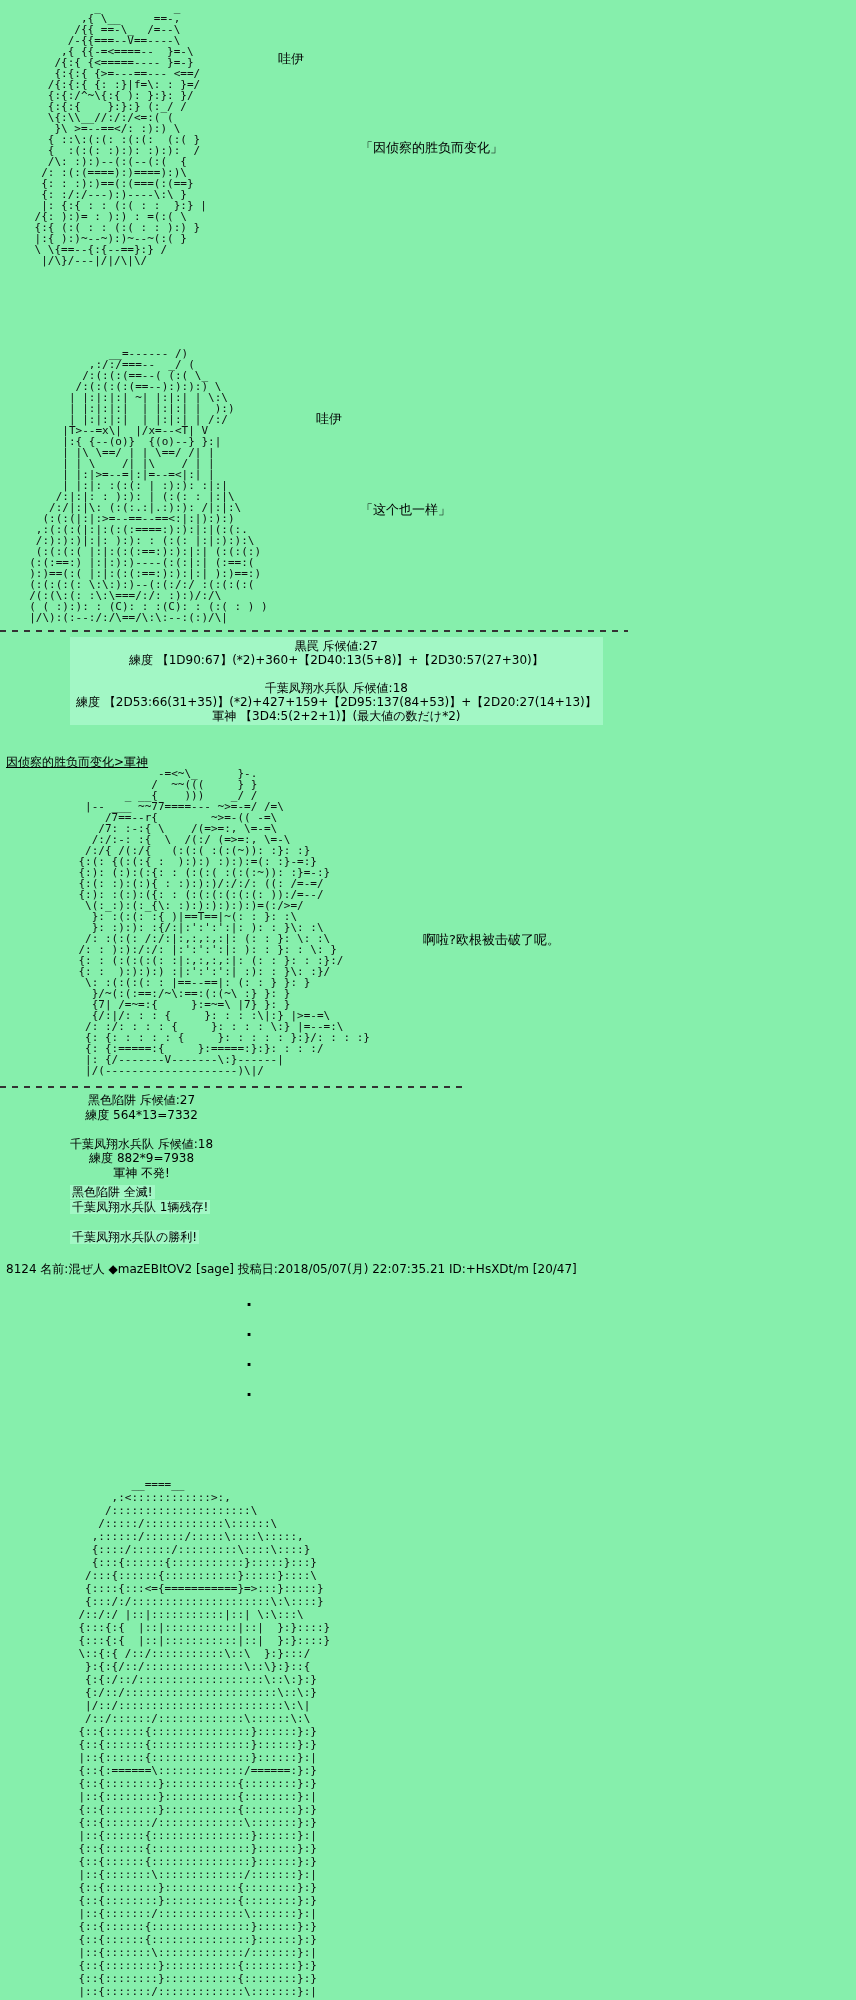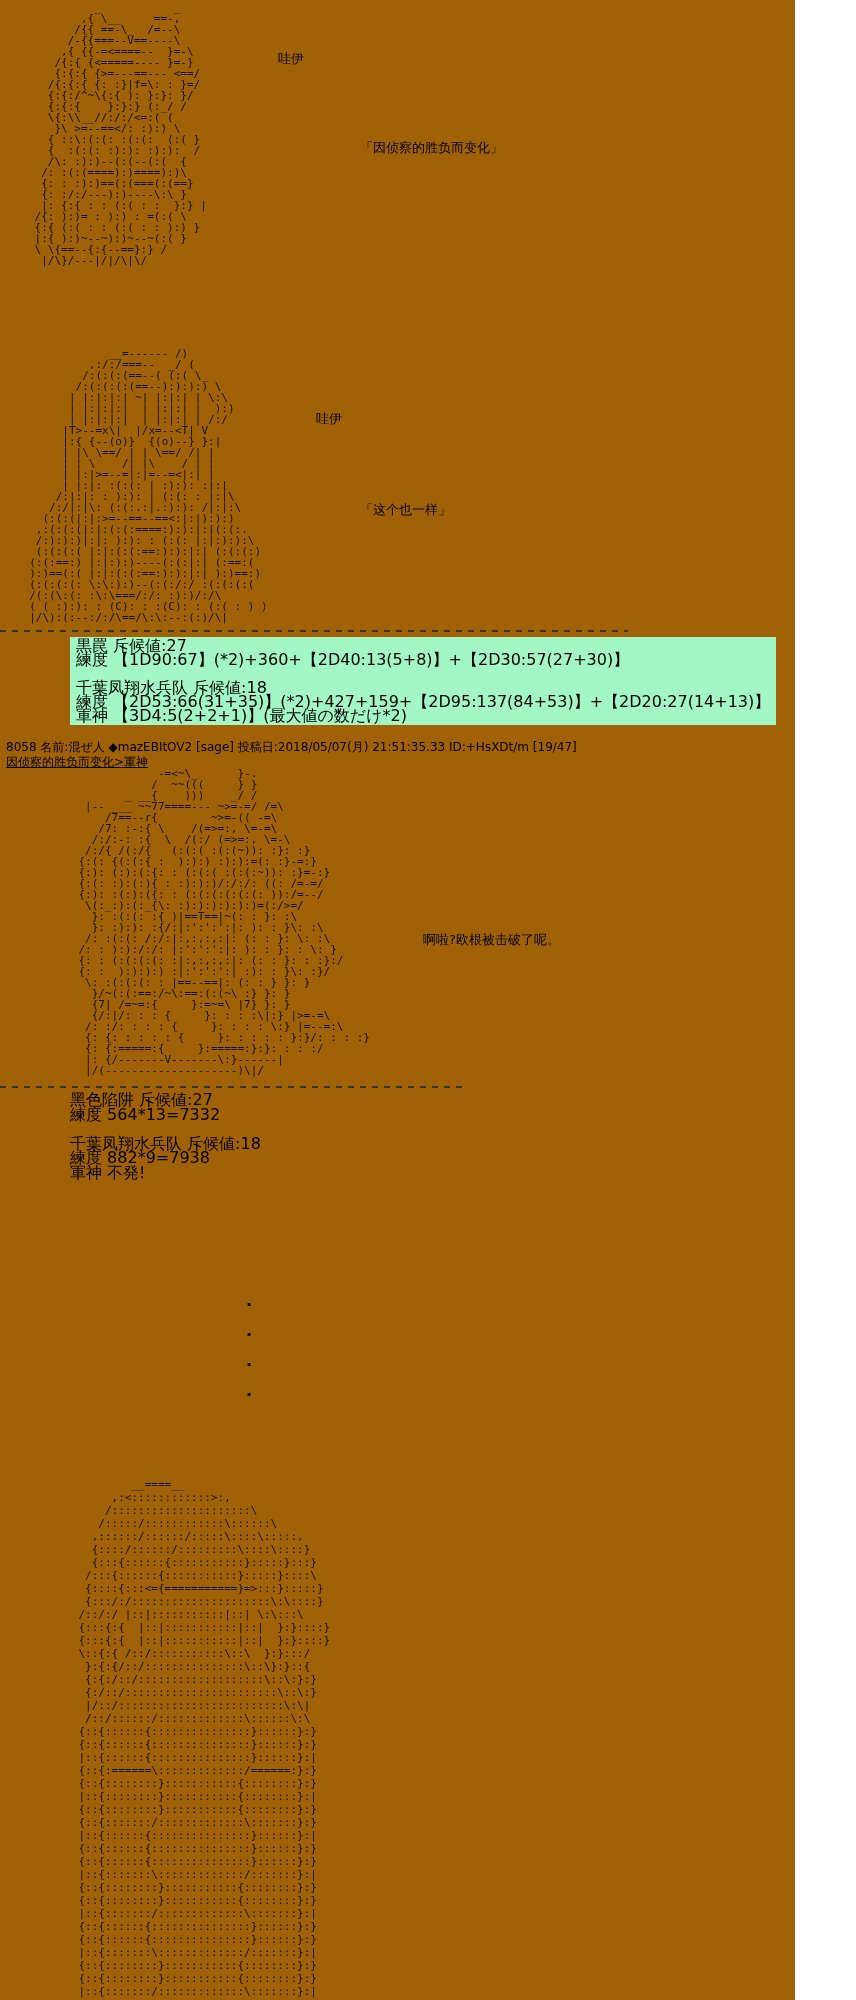--- a/index.html
+++ b/index.html
@@ -1,36 +1,37 @@
 <!DOCTYPE html>
 <html style="--hl: #a2f7c5; --dash: #333333;"><head>
 <meta charset="utf-8">
 <style>
   * { margin:0; padding:0; box-sizing:border-box; }
   html, body { background:#ffffff; }
   .page {
-    position:relative; width:795px; height:2000px; overflow:hidden;
-    background:#a16207; color:#000;
+    position:relative; width:856px; height:2000px; overflow:hidden;
+    background:#86efac; color:#000;
     font-family:"DejaVu Sans", sans-serif;
   }
   .aa {
     position:absolute; white-space:pre;
     font-family:"DejaVu Sans Mono", monospace;
     font-size:11px; line-height:11px; color:#111;
   }
   .aa.big { line-height:13px; }
   .speech { position:absolute; font-size:13px; white-space:pre;text-align:right; }
   .meta { position:absolute; font-size:12px; white-space:pre; }
   .sep {
     position:absolute; height:2px;
     background:repeating-linear-gradient(90deg, var(--dash,#333) 0 6px, transparent 6px 12px);
   }
   .statblock {
-    position:absolute; white-space:pre; font-size:16px; line-height:14px;
+    position:absolute; white-space:pre; font-size:12px; line-height:14px;
     font-family:"DejaVu Sans", sans-serif;
+    text-align:center;
   }
   .hlblock { background:var(--hl,#a2f7c5); padding:2px 6px; }
   .plain { line-height:14.6px; }
   .result { position:absolute; }
   .resline { height:15px; font-size:12px; line-height:15px; white-space:pre; }
   .resline span { background:var(--hl,#a2f7c5); padding:0 2px; }
   .resline span:empty { display:none; }
   .dots {
     position:absolute; white-space:pre; font-size:16px; font-weight:bold;
     line-height:30px; font-family:"DejaVu Sans", sans-serif;
@@ -98,21 +99,20 @@
 
   <div class="sep" style="left:0; top:630px; width:628px;"></div>
 
   <pre class="statblock hlblock" style="left:70px; top:637px;">黒罠 斥候値:27
 練度 【1D90:67】(*2)+360+【2D40:13(5+8)】+【2D30:57(27+30)】
 
 千葉凤翔水兵队 斥候値:18
 練度 【2D53:66(31+35)】(*2)+427+159+【2D95:137(84+53)】+【2D20:27(14+13)】
 軍神 【3D4:5(2+2+1)】(最大値の数だけ*2)</pre>
 
-  <div class="meta" style="left:6px; top:739px;">8058 名前:混ぜ人 ◆mazEBItOV2 [sage] 投稿日:2018/05/07(月) 21:51:35.33 ID:+HsXDt/m [19/47]</div>
   <div class="meta" style="left:6px; top:754px;text-decoration:underline;">因侦察的胜负而变化&gt;軍神</div>
 
   <pre class="aa" style="left:52px; top:768px;">                -=&lt;~\_      }-.
                /  ~~(((     } }
            _ __{    )))    _/ /
      |-- ___ ~~77====--- ~&gt;=-=/ /=\
         /7==--r{        ~&gt;=-(( -=\
        /7: :-:{ \    /(=&gt;=:, \=-=\
       /:/:-: :{  \  /(:/ (=&gt;=:, \=-\
      /:/{ /(:/{   (:(:( :(:(~)): :}: :}
@@ -140,21 +140,28 @@
 
   <div class="sep" style="left:0; top:1086px; width:465px;"></div>
 
   <pre class="statblock plain" style="left:70px; top:1093px;">黑色陷阱 斥候値:27
 練度 564*13=7332
 
 千葉凤翔水兵队 斥候値:18
 練度 882*9=7938
 軍神 不発!</pre>
 
-
+  <div class="result" style="left:70px; top:1185px;">
+    <div class="resline"><span>黑色陷阱 全滅!</span></div>
+    <div class="resline"><span>千葉凤翔水兵队 1辆残存!</span></div>
+    <div class="resline"></div>
+    <div class="resline"><span>千葉凤翔水兵队の勝利!</span></div>
+  </div>
+
+  <div class="meta" style="left:6px; top:1261px;">8124 名前:混ぜ人 ◆mazEBItOV2 [sage] 投稿日:2018/05/07(月) 22:07:35.21 ID:+HsXDt/m [20/47]</div>
 
   <pre class="dots" style="left:246px; top:1290px;">·
 ·
 ·
 ·</pre>
 
   <pre class="aa big" style="left:52px; top:1478px;">            __====__
          ,:&lt;::::::::::::&gt;:,
         /:::::::::::::::::::::\
        /:::::/::::::::::::\::::::\

